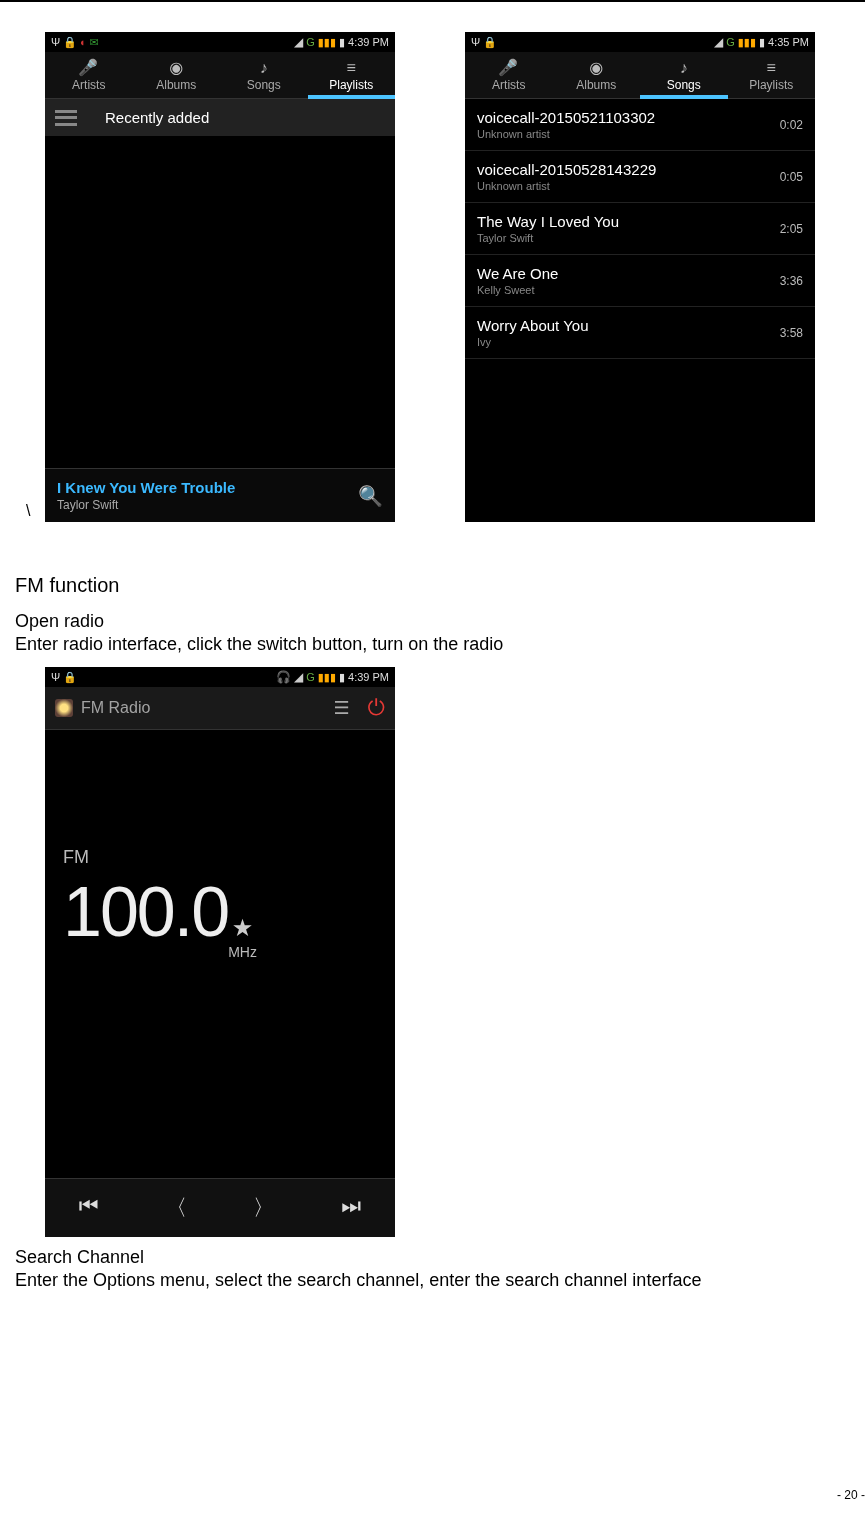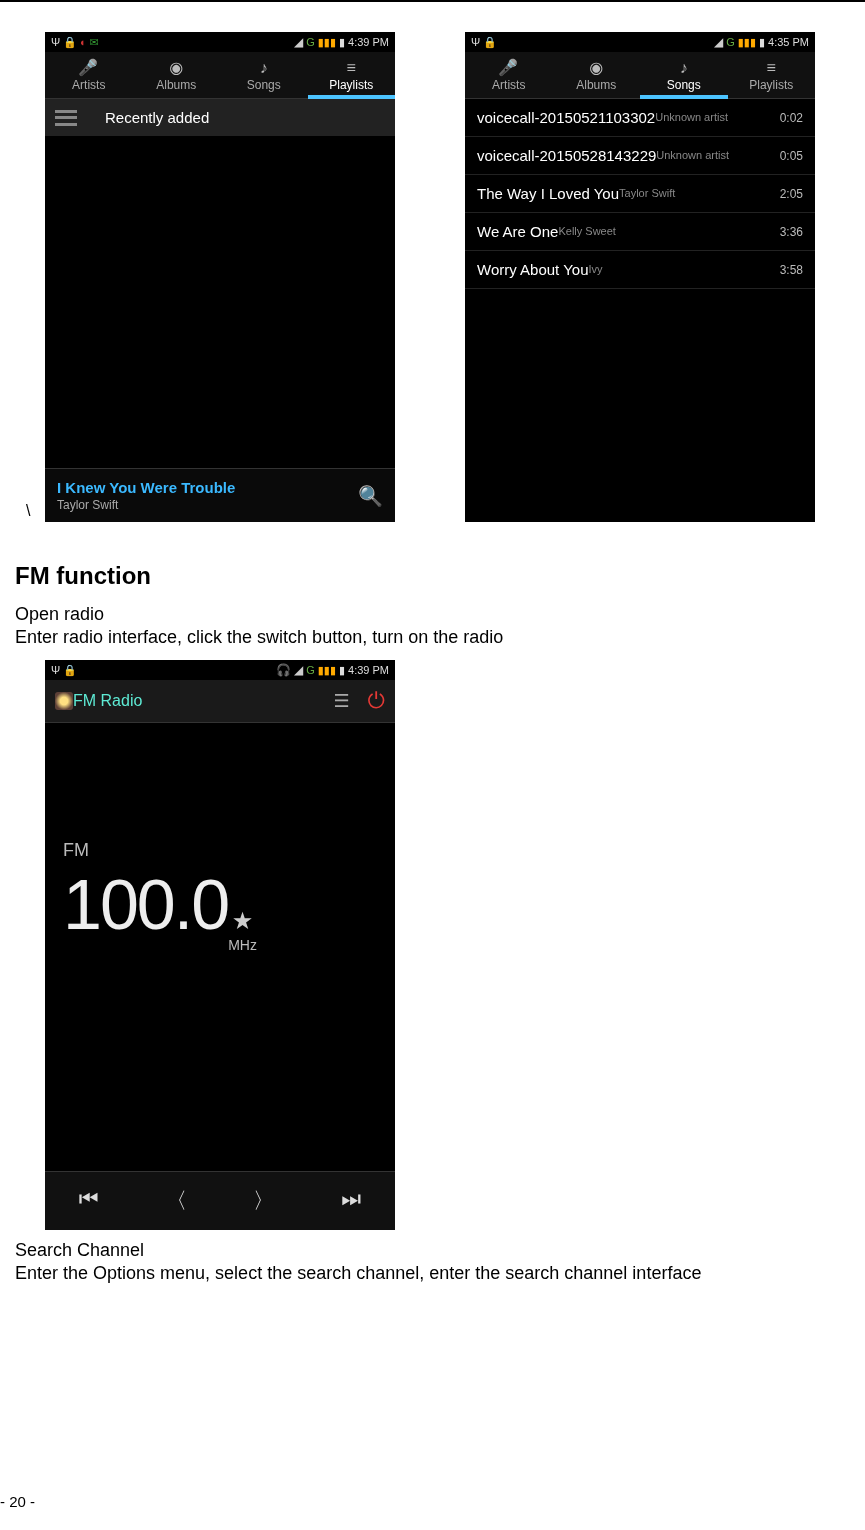--- a/index.html
+++ b/index.html
@@ -11,50 +11,50 @@
 .phone3{height:570px;margin-top:12px;margin-left:30px}
 .statusbar{height:20px;background:#000;display:flex;justify-content:space-between;align-items:center;padding:0 6px;color:#ddd;font-size:11px}
 .sb-left{display:flex;gap:3px;align-items:center}
 .sb-right{display:flex;gap:3px;align-items:center}
 .tabs{display:flex;background:#111;border-bottom:1px solid #333}
 .tab{flex:1;text-align:center;padding:6px 0;color:#aaa;font-size:12px;position:relative}
 .tab-icon{display:block;height:20px;color:#bbb;font-size:16px;line-height:20px}
 .tab.active{color:#fff}
 .tab.active::after{content:"";position:absolute;bottom:-1px;left:0;right:0;height:4px;background:#4cc4ff}
 .list-item{display:flex;justify-content:space-between;align-items:center;padding:10px 12px;border-bottom:1px solid #222;background:#000}
-.li-left{display:flex;flex-direction:row}
+.li-left{display:flex;flex-direction:column}
 .li-title{color:#fff;font-size:15px}
 .li-sub{color:#888;font-size:11px;margin-top:2px}
 .li-dur{color:#bbb;font-size:12px}
 .recent-row{display:flex;align-items:center;background:#222;padding:10px;gap:28px;color:#fff;font-size:15px}
 .list-icon{width:22px;height:16px;display:flex;flex-direction:column;justify-content:space-between}
 .list-icon span{height:3px;background:#888}
 .now-playing{position:absolute;bottom:0;left:0;right:0;background:#0a0a0a;border-top:1px solid #333;padding:10px 12px;display:flex;justify-content:space-between;align-items:center}
 .np-title{color:#3bb9ff;font-weight:bold;font-size:15px}
 .np-sub{color:#aaa;font-size:12px;margin-top:2px}
 .search-icon{color:#aaa;font-size:20px}
 .backslash{position:absolute;font-size:16px;color:#000}
-.heading{font-size:24px;font-weight:bold;margin-top:40px}
+.heading{font-size:20px;font-weight:normal;margin-top:52px}
 .subheading{font-size:18px;font-weight:normal;margin-top:14px}
 .body-text{font-size:18px;margin-top:2px}
 .fm-top{display:flex;align-items:center;justify-content:space-between;background:#1a1a1a;padding:8px 10px;border-bottom:1px solid #333}
-.fm-title{color:#5eead4;font-size:16px;display:flex;align-items:center;}
+.fm-title{color:#a3a3a3;font-size:16px;display:flex;align-items:center;gap:8px}
 .fm-top-right{display:flex;gap:18px;align-items:center}
 .fm-list-icon{color:#aaa;font-size:18px}
 .power-icon{color:#e53935;font-size:22px}
 .fm-display{position:absolute;top:180px;left:0;right:0;color:#ddd;padding:0 18px}
 .fm-label{font-size:18px;color:#bbb}
 .fm-freq-row{display:flex;align-items:baseline;margin-top:4px}
 .fm-freq{font-size:70px;color:#eee;font-weight:300;letter-spacing:-2px}
 .fm-unit-col{display:flex;flex-direction:column;align-items:center;gap:2px;margin-bottom:8px}
 .star{color:#ccc;font-size:24px}
 .mhz{color:#bbb;font-size:14px}
 .fm-controls{position:absolute;bottom:0;left:0;right:0;display:flex;background:#111;border-top:1px solid #333}
 .fm-btn{flex:1;text-align:center;color:#ddd;font-size:22px;padding:14px 0}
-.page-footer{position:absolute;bottom:20px;left:0;right:0;text-align:left;font-size:15px}
+.page-footer{position:absolute;bottom:28px;left:0;right:0;text-align:right;font-size:12px}
 .sig-g{color:#6a4;font-size:11px}
 .sig-bars{color:#fa0;font-size:11px}
 .hp{color:#ccc;font-size:12px}
 .radio-dial{width:18px;height:18px;background:radial-gradient(circle,#ffe082 30%,#5d4037 70%);border-radius:3px}
 </style>
 </head>
 <body>
 
 <div class="page">
   <div class="row1">

